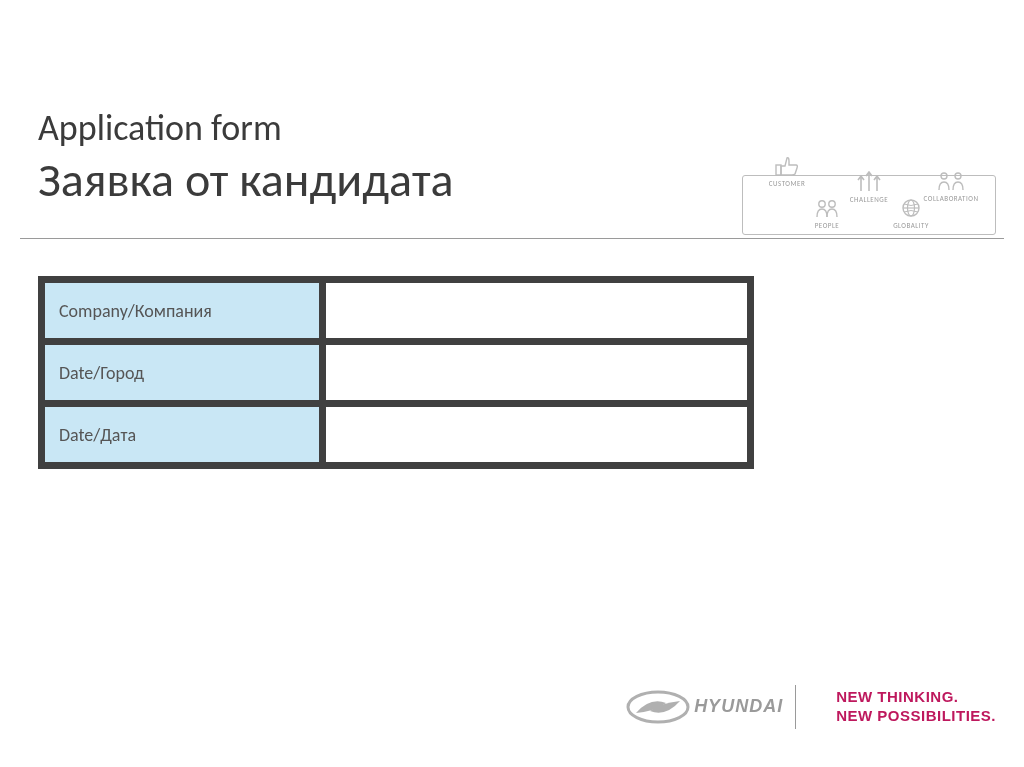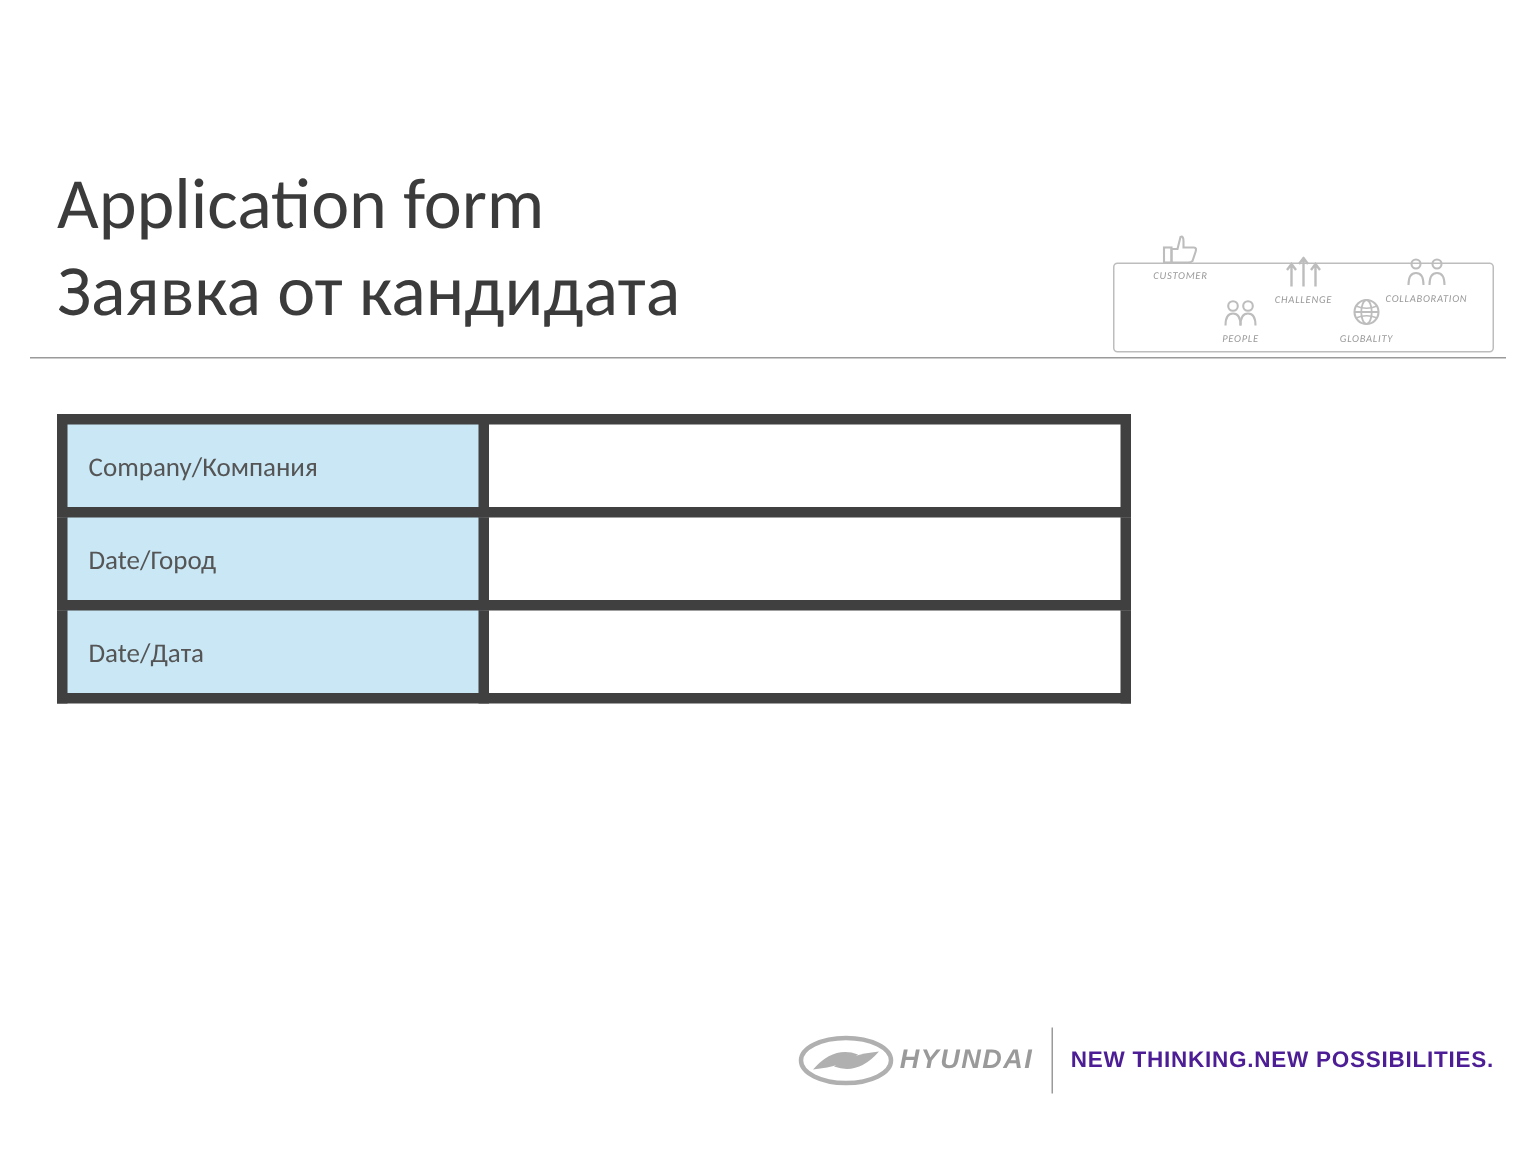--- a/index.html
+++ b/index.html
@@ -13,21 +13,21 @@
     position: relative;
     overflow: hidden;
   }
 
   .title-block {
     position: absolute;
     left: 38px;
     top: 108px;
   }
   .title-en {
-    font-size: 48px;
+    font-size: 36px;
     color: #3b3b3b;
     line-height: 1.15;
   }
   .title-ru {
     font-size: 48px;
     color: #3b3b3b;
     line-height: 1.3;
   }
 
   .hr-line {
@@ -79,21 +79,20 @@
   .v-col {
     position: absolute;
     width: 78px;
     text-align: center;
   }
   .v-col .v-label {
     font-size: 7px;
     letter-spacing: 0.5px;
     color: #9a9a9a;
     margin-top: 2px;
-    font-style: italic;
   }
   .v-col svg { display: block; margin: 0 auto; }
   .c-customer      { left: 6px;   top: 0;  }
   .c-challenge     { left: 88px;  top: 16px;  }
   .c-collaboration { left: 170px; top: 15px;  }
   .c-people        { left: 46px;  top: 42px; }
   .c-globality     { left: 130px; top: 42px; }
 
   
   .brand {
@@ -117,27 +116,28 @@
     color: #9a9a9a;
     margin-top: -2px;
   }
   .brand-divider {
     width: 1px;
     height: 44px;
     background: #9a9a9a;
   }
   .brand-right {
     display: flex;
-    flex-direction: row;
+    flex-direction: column;
     font-family: Arial, sans-serif;
     font-size: 15px;
     letter-spacing: 0.5px;
-    color: #4c1d95;
+    color: #be185d;
     line-height: 1.25;
     font-weight: 600;
+    margin-left: 28px;
   }
 </style>
 </head>
 <body>
 
 <div class="title-block">
   <div class="title-en">Application form</div>
   <div class="title-ru">Заявка от кандидата</div>
 </div>
 

